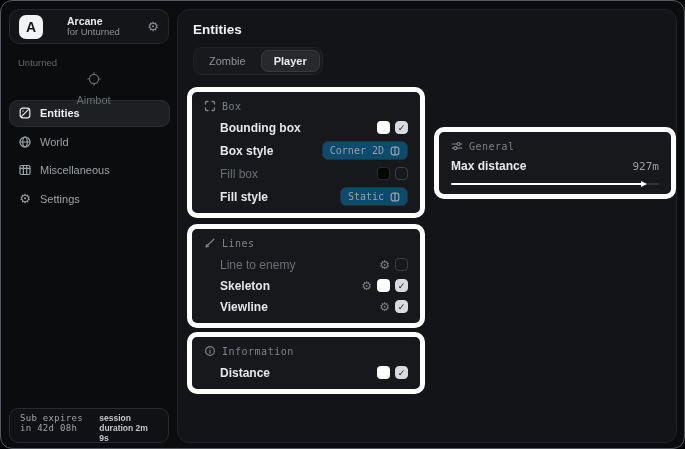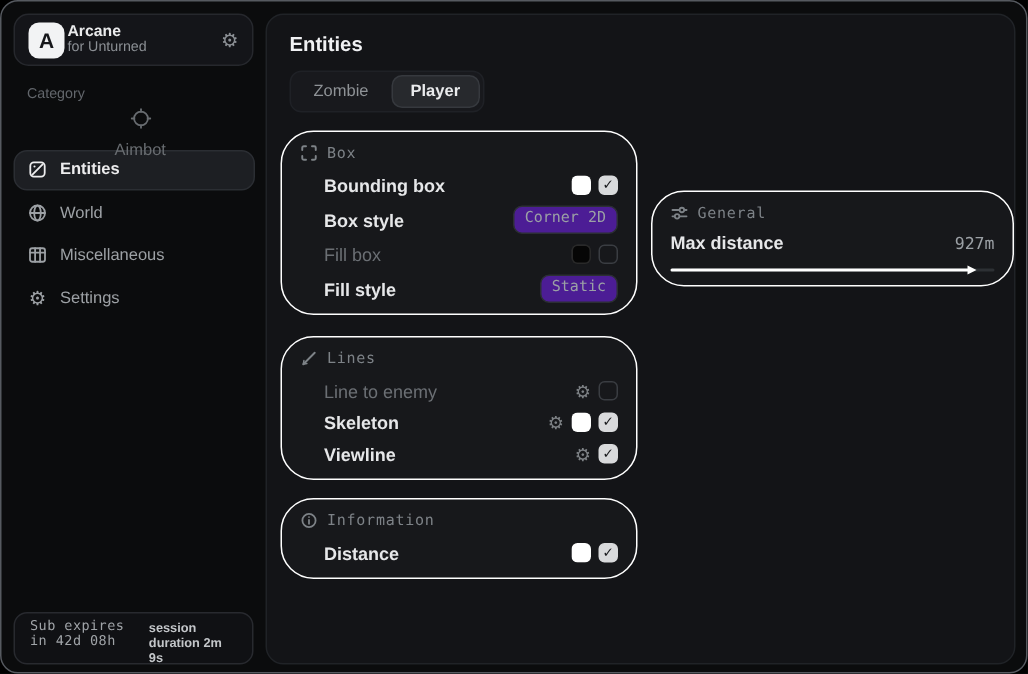--- a/index.html
+++ b/index.html
@@ -9,21 +9,21 @@
   .window { position:absolute; inset:0; width:685px; height:449px; background:#0b0c0d;
             border:1px solid #565a60; border-radius:12px; overflow:hidden; }
 
   
   .sidebar { position:absolute; left:0; top:0; bottom:0; width:176px; }
   .sb-header { position:absolute; left:8px; top:8px; width:160px; height:35px;
                background:#141519; border:1px solid #26282d; border-radius:10px;
                display:flex; align-items:center; padding:0 9px; }
   .logo { width:24px; height:24px; background:#f2f3f4; border-radius:7px; color:#17181b;
           font-weight:bold; font-size:14px; display:flex; align-items:center; justify-content:center; }
-  .sb-title-wrap { margin-left:2px; line-height:1.15; }
+  .sb-title-wrap { margin-left:24px; line-height:1.15; }
   .sb-title { font-size:10.5px; font-weight:bold; color:#eaebec; }
   .sb-sub { font-size:9.5px; color:#8b8f94; }
   .sb-gear { margin-left:auto; color:#8b8f94; font-size:13px; cursor:pointer; }
 
   .category { position:absolute; left:17px; top:56px; font-size:9.5px; color:#62666b; }
 
   .nav { position:absolute; left:8px; top:70px; width:161px; }
   .nav-item { height:27px; margin-bottom:1.5px; display:flex; align-items:center; gap:8px;
               padding-left:8px; border-radius:9px; border:1px solid transparent;
               font-size:11px; color:#9da1a5; cursor:pointer; }
@@ -42,41 +42,41 @@
   .panel { position:absolute; left:176px; top:8px; width:500px; height:434px;
            background:#131417; border:1px solid #202327; border-radius:12px; }
   .page-title { position:absolute; left:15px; top:12px; font-size:13.5px; font-weight:bold; color:#f0f1f3; }
 
   .tabs { position:absolute; left:15px; top:37px; display:inline-flex; gap:2px;
           background:#18191d; border:1px solid #1f2126; border-radius:8px; padding:2px; }
   .tab { padding:4px 12px; border-radius:7px; font-size:11px; color:#8e9296;
          border:1px solid transparent; cursor:pointer; background:transparent; font-family:inherit; }
   .tab.selected { background:#27292d; border-color:#36393e; color:#eaebed; font-weight:bold; }
 
-  .card { position:absolute; background:#17181b; border:1px solid #ffffff; border-radius:22px;
+  .card { position:absolute; background:#17181b; border:5px solid #ffffff; border-radius:10px;
           padding:7px 12px 6px 12px; }
   .card-hd { display:flex; align-items:center; gap:6px; color:#7d8287; font-size:10px;
              letter-spacing:.5px; font-family:"DejaVu Sans Mono",monospace; margin-bottom:4px; height:14px; }
   .row { display:flex; align-items:center; height:21px;padding-left:16px; }
   .row.gap2 { margin-top:2px; }
   .row-label { font-size:12px; font-weight:bold; color:#e6e7e9; }
   .row.dim .row-label { color:#6b6f74; font-weight:normal; }
   .controls { margin-left:auto; display:flex; align-items:center; gap:5px; }
 
   .swatch { width:13px; height:13px; border-radius:4px; border:1px solid rgba(255,255,255,.14); cursor:pointer; }
   .checkbox { width:13px; height:13px; border-radius:4px; border:1px solid #45494e;
               position:relative; cursor:pointer; }
   .row.dim .checkbox { border-color:#3a3d42; }
   .checkbox.checked { background:#d9dadc; border-color:#d9dadc; }
   .checkbox.checked::after { content:"\2713"; position:absolute; inset:0; display:flex;
               align-items:center; justify-content:center; font-size:9px; font-weight:bold; color:#1a1b1e; }
 
-  .dropdown { display:flex; align-items:center; gap:6px; background:#4c1d95; border:1px solid #2c2f34;
+  .dropdown { display:flex; align-items:center; gap:6px; background:#0c4a6e; border:1px solid #2c2f34;
               border-radius:6px; padding:2px 7px; height:19px; cursor:pointer;
-              font-family:"DejaVu Sans Mono",monospace; font-size:10px; color:#9ba0a5;flex-direction:column; }
+              font-family:"DejaVu Sans Mono",monospace; font-size:10px; color:#9ba0a5; }
   .gear { color:#7d8185; font-size:12px; line-height:1; cursor:pointer; }
 
   
   .card-box   { left:9px;  top:77px;  width:238px; }
   .card-lines { left:9px;  top:214px; width:238px; }
   .card-info  { left:9px;  top:322px; width:238px; }
   .card-gen   { left:256px; top:77px; width:242px;margin-top:40px; }
 
   
   .gen-row { display:flex; align-items:center; height:18px; margin-top:3px; }
@@ -98,21 +98,21 @@
 
     <div class="sb-header">
       <div class="logo">A</div>
       <div class="sb-title-wrap">
         <div class="sb-title">Arcane</div>
         <div class="sb-sub">for Unturned</div>
       </div>
       <span class="sb-gear">⚙</span>
     </div>
 
-    <div class="category">Category</div>
+    <div class="category">Unturned</div>
 
     <div class="nav">
 
       <div class="nav-item dimmed">
         <svg width="14" height="14" viewBox="0 0 14 14" fill="none" stroke="currentColor" stroke-width="1.2" stroke-linecap="round">
           <circle cx="7" cy="7" r="4.6"></circle>
           <line x1="7" y1="0.8" x2="7" y2="2.6"></line>
             <line x1="7" y1="11.4" x2="7" y2="13.2"></line>
           <line x1="0.8" y1="7" x2="2.6" y2="7"></line>
             <line x1="11.4" y1="7" x2="13.2" y2="7"></line>

